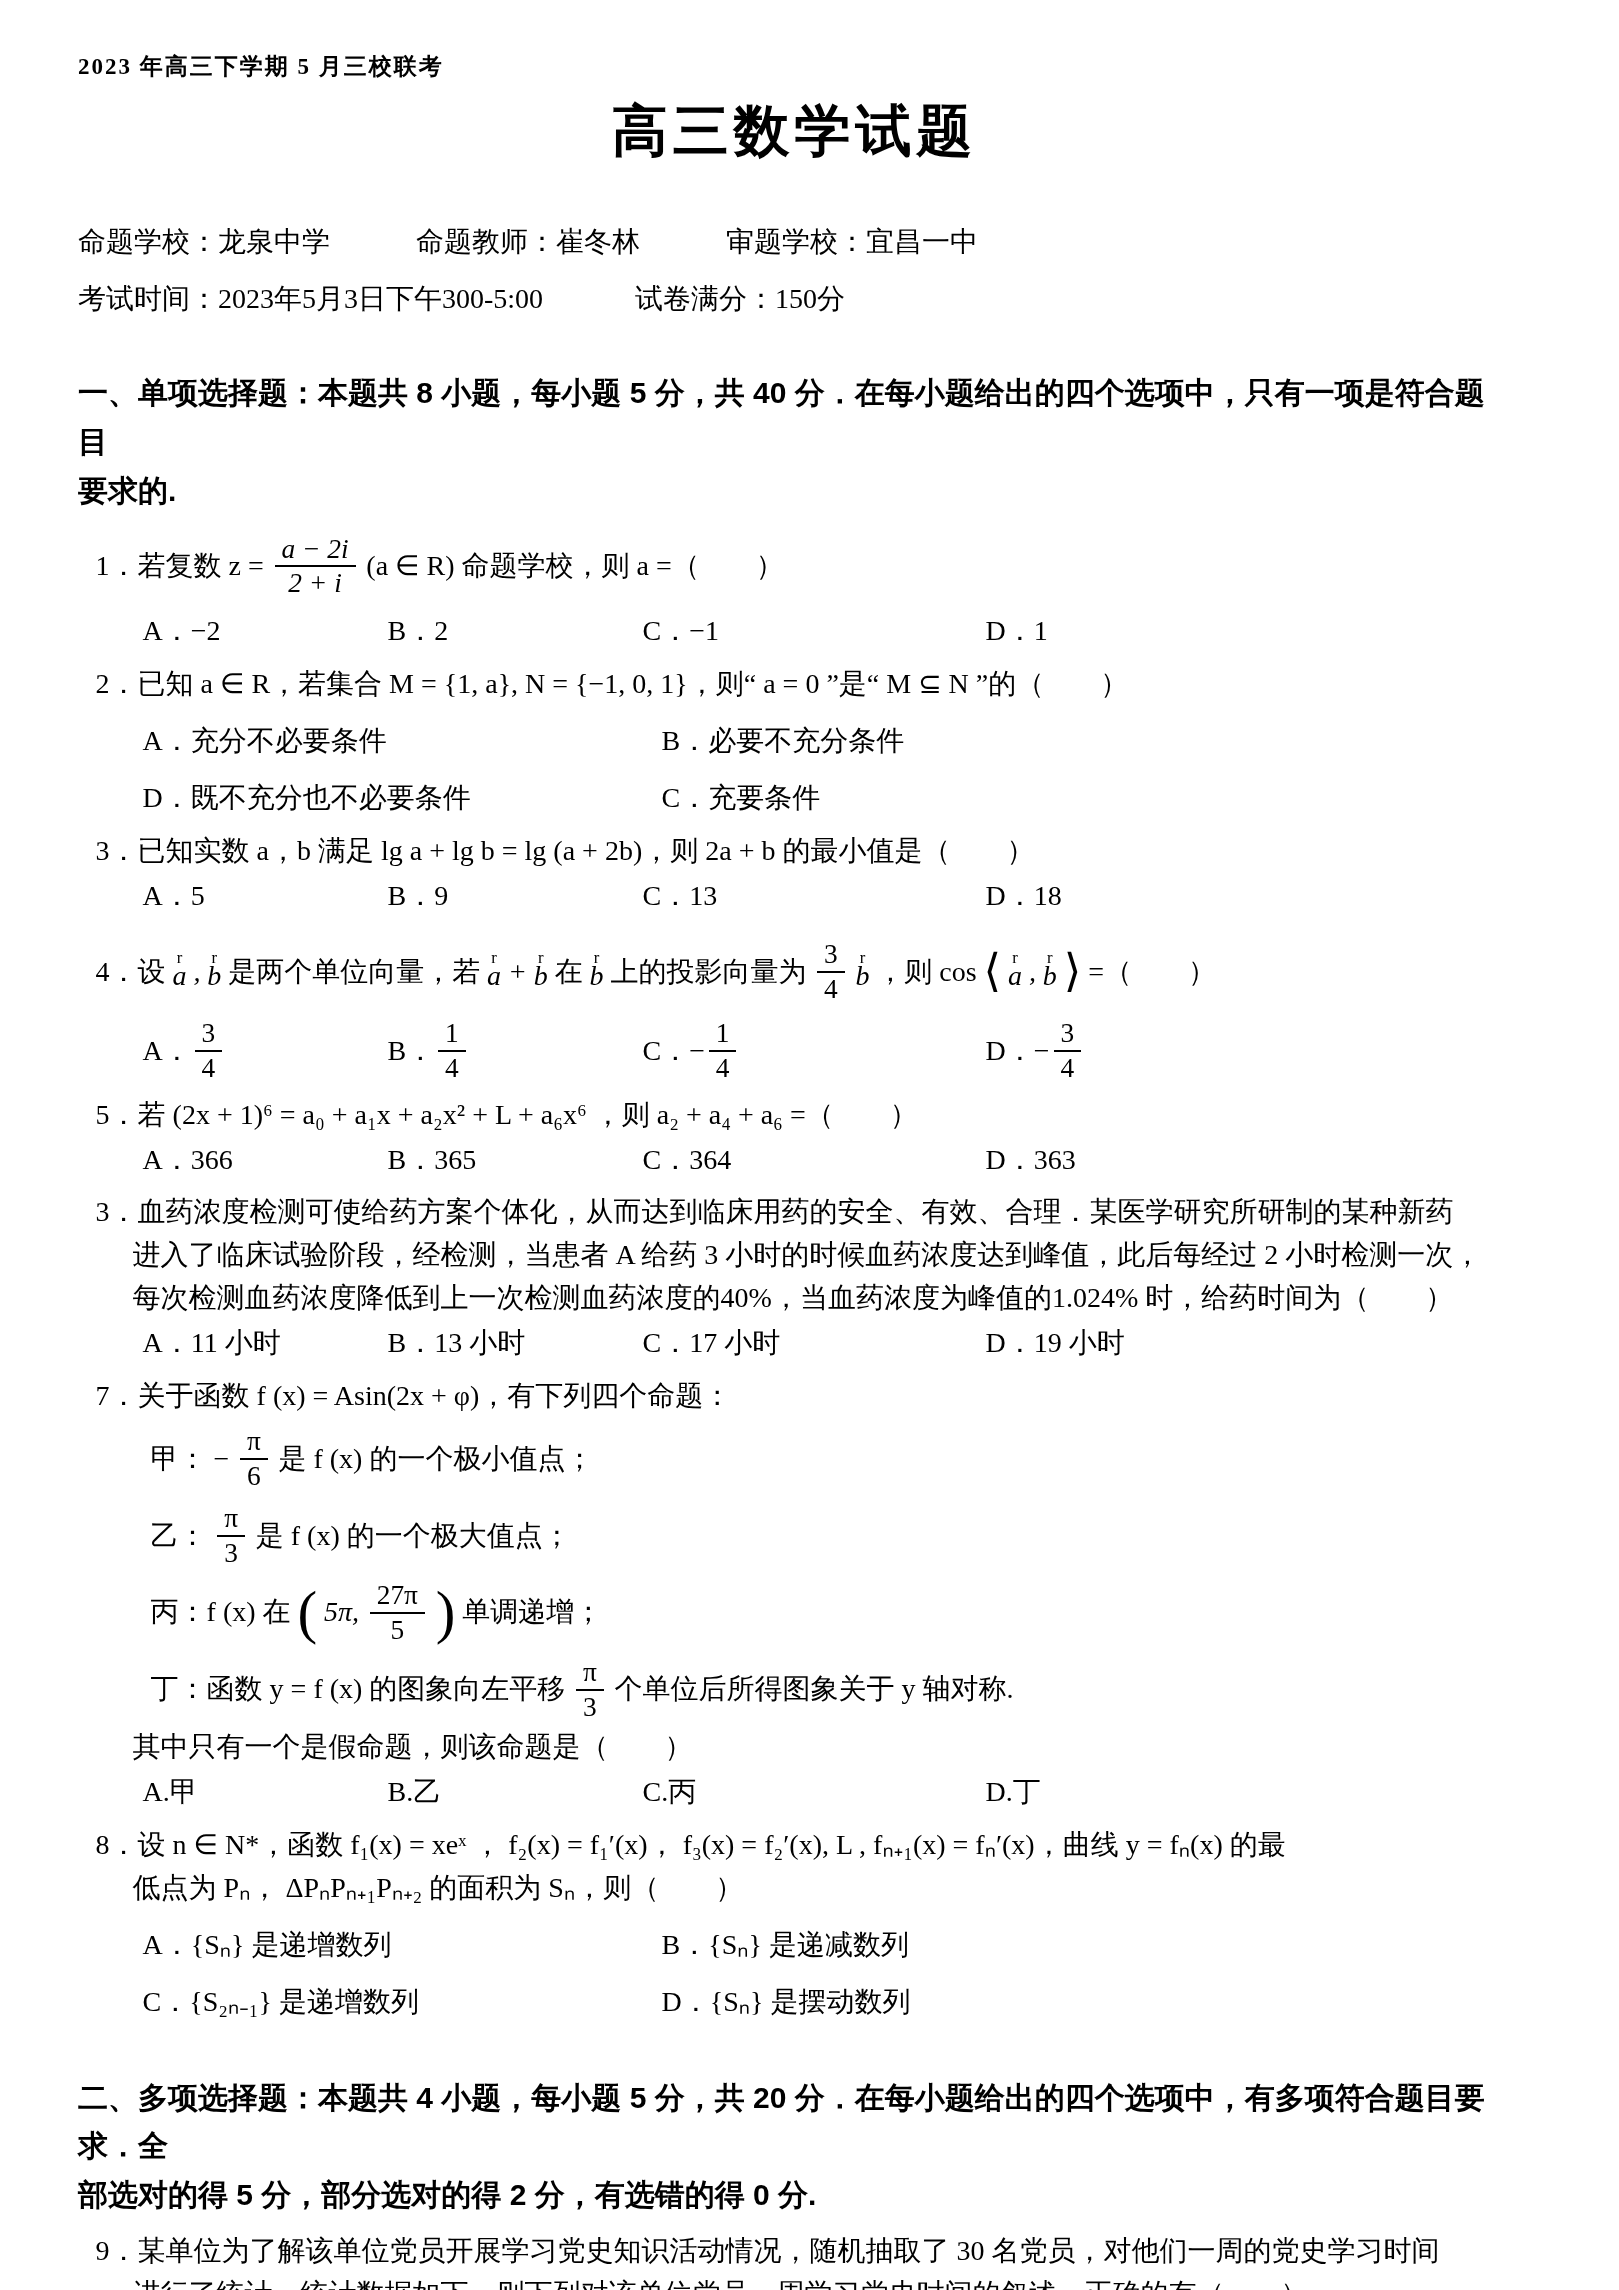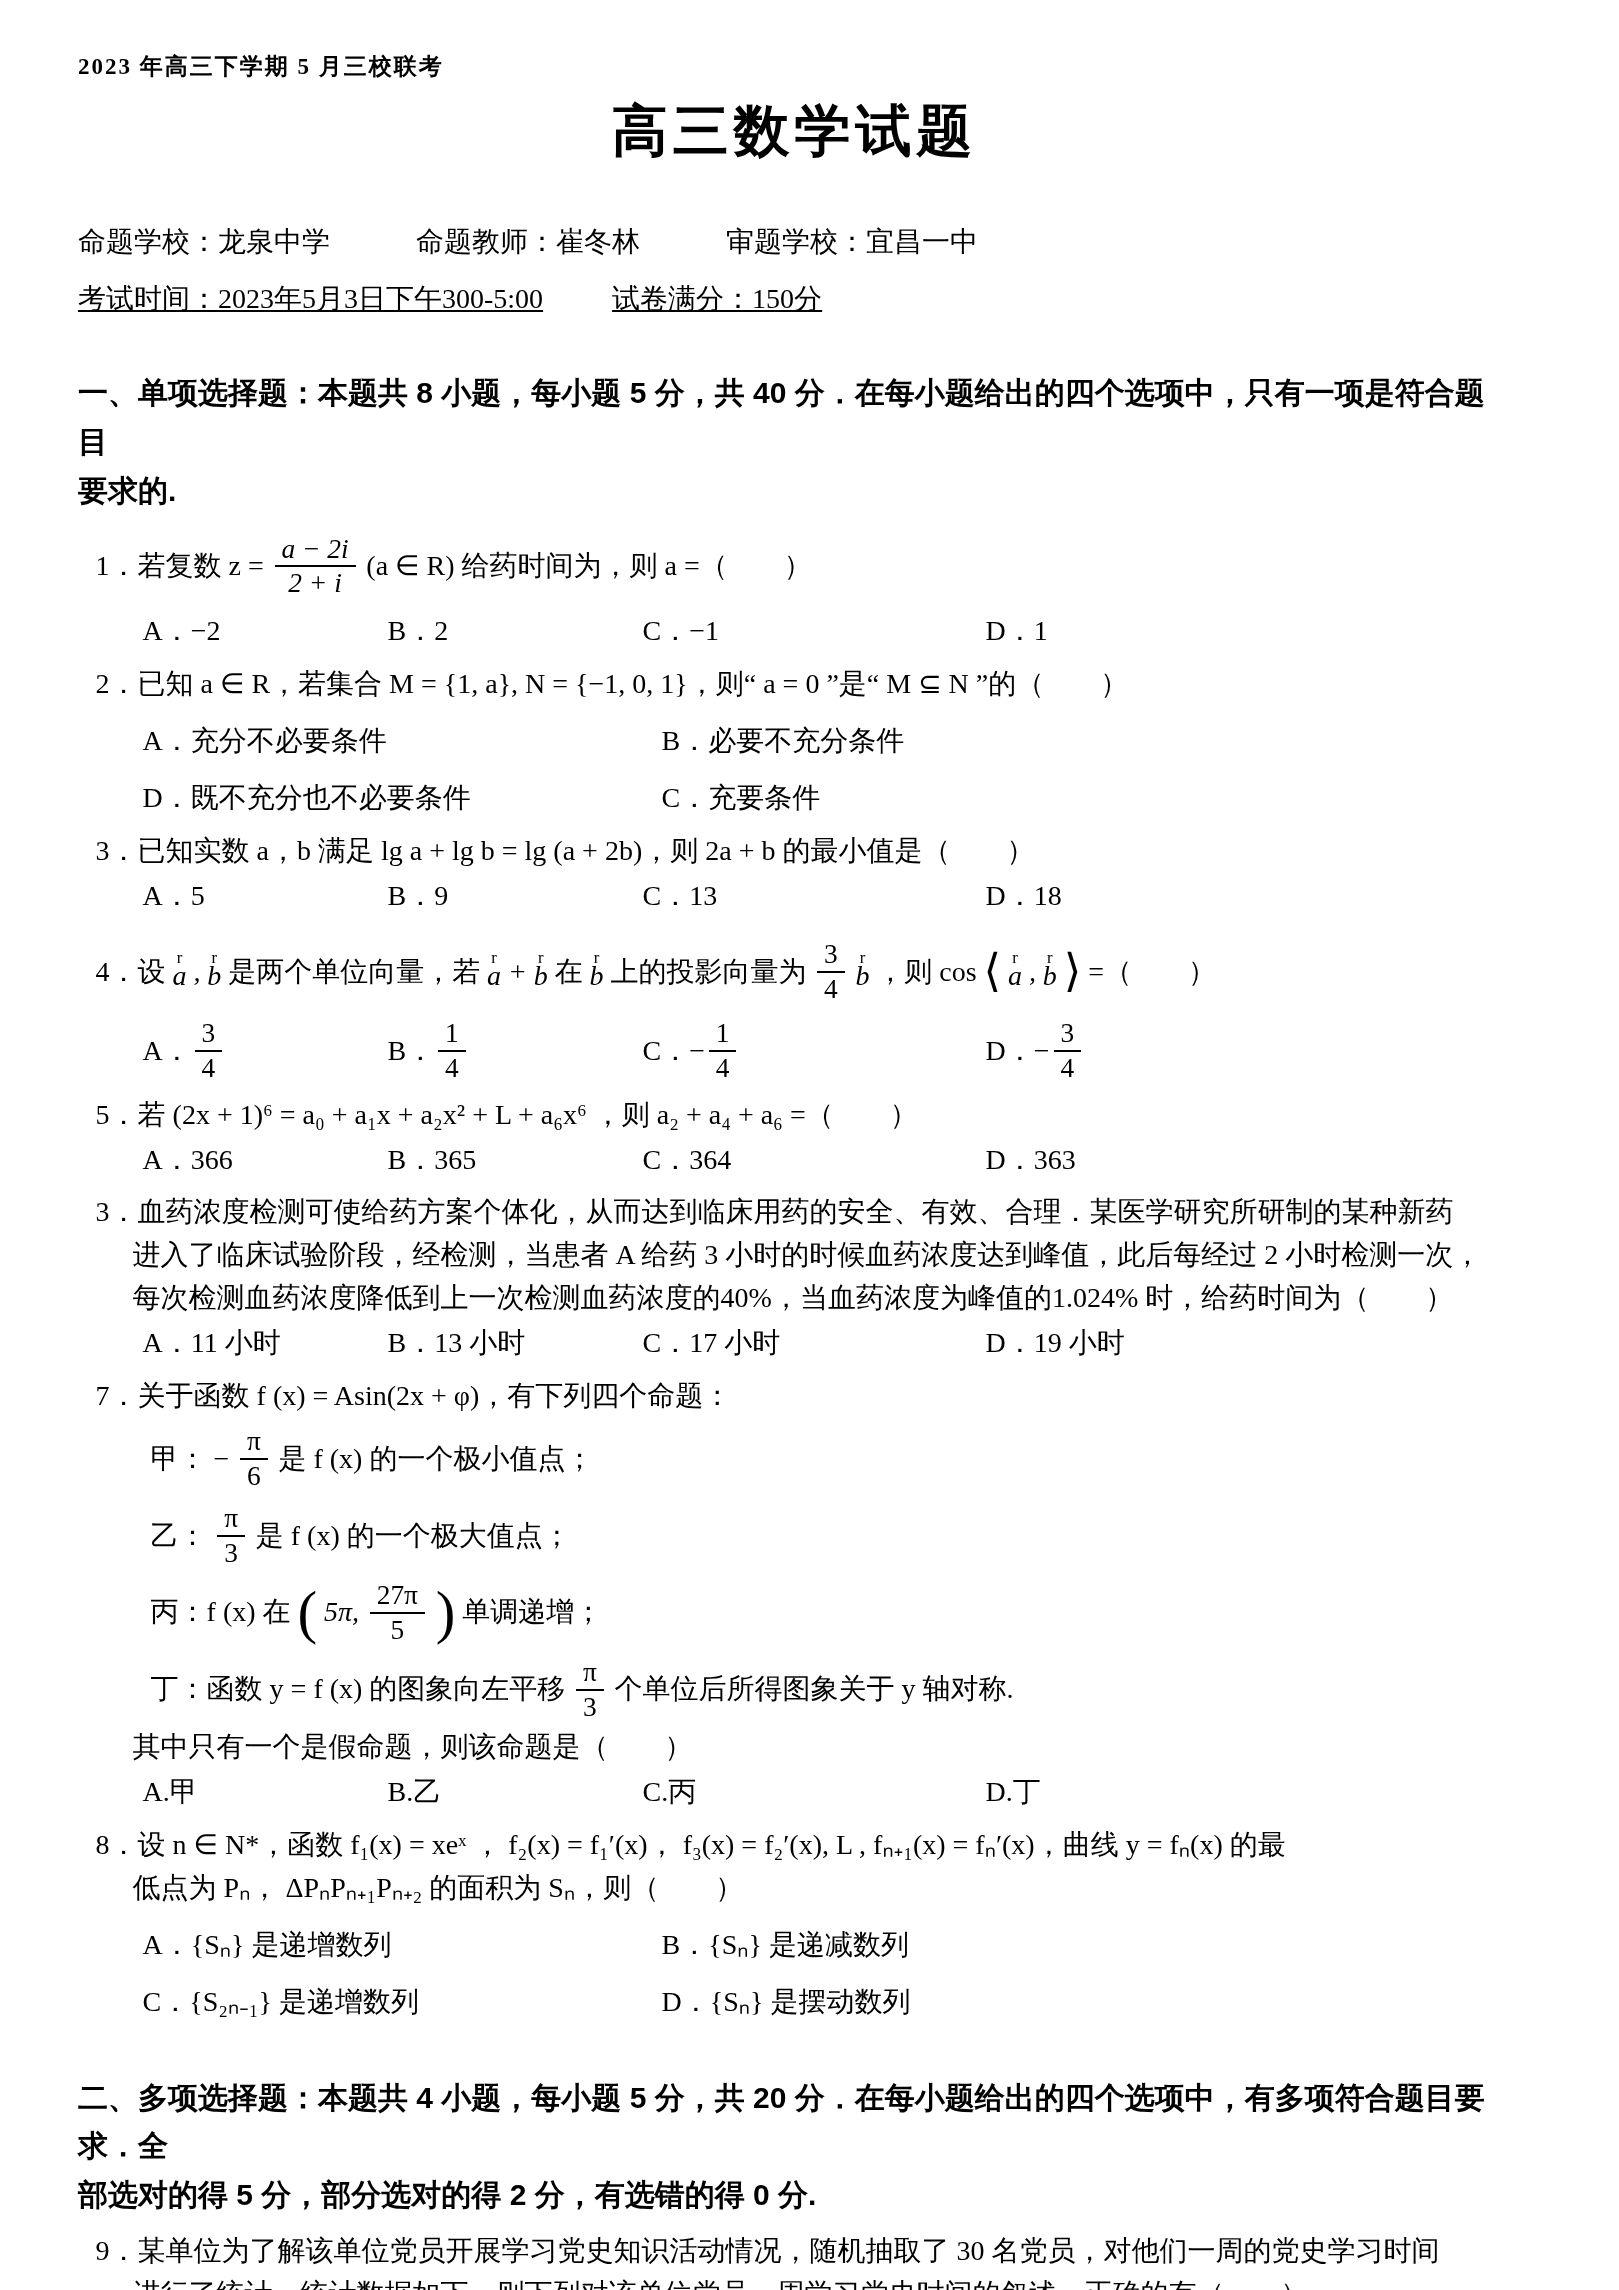--- a/index.html
+++ b/index.html
@@ -14,21 +14,21 @@
     font-size:23px;font-weight:700;letter-spacing:2px;
   }
   .title2{
     text-align:center;font-family:"Liberation Sans",sans-serif;
     font-size:56px;font-weight:900;letter-spacing:4.9px;margin-top:11.8px;
   }
   .inforow{
     display:flex;gap:86px;
     font-size:28px;margin-top:53px;white-space:nowrap;
   }
-  .inforow.second{margin-top:19.6px;gap:69px;text-decoration:underline;}
+  .inforow.second{margin-top:19.6px;gap:92px;}
   
   .sec{
     font-family:"Liberation Sans",sans-serif;font-weight:700;
     font-size:30px;line-height:1.62;margin-top:51px;
   }
   .sec .l2{display:block;}
   
   .q{margin-top:9.8px;}
   .qline{font-size:28px;line-height:43px;}
   .qline.flex{display:flex;align-items:center;flex-wrap:wrap;column-gap:6.9px;}
@@ -88,21 +88,21 @@
     <span class="l2">要求的.</span>
   </div>
 
   <div class="q qpad">
     <div class="qline flex tall">
       <span>1．若复数 z =</span>
       <span class="frac">
         <span class="fn">a − 2i</span>
         <span class="fd">2 + i</span>
       </span>
-      <span>(a ∈ R) 给药时间为，则 a =（　　）</span>
+      <span>(a ∈ R) 命题学校，则 a =（　　）</span>
     </div>
     <div class="opts4">
       <span>A．−2</span>
       <span>B．2</span>
       <span>C．−1</span>
       <span>D．1</span>
     </div>
   </div>
 
   <div class="q qpad">

